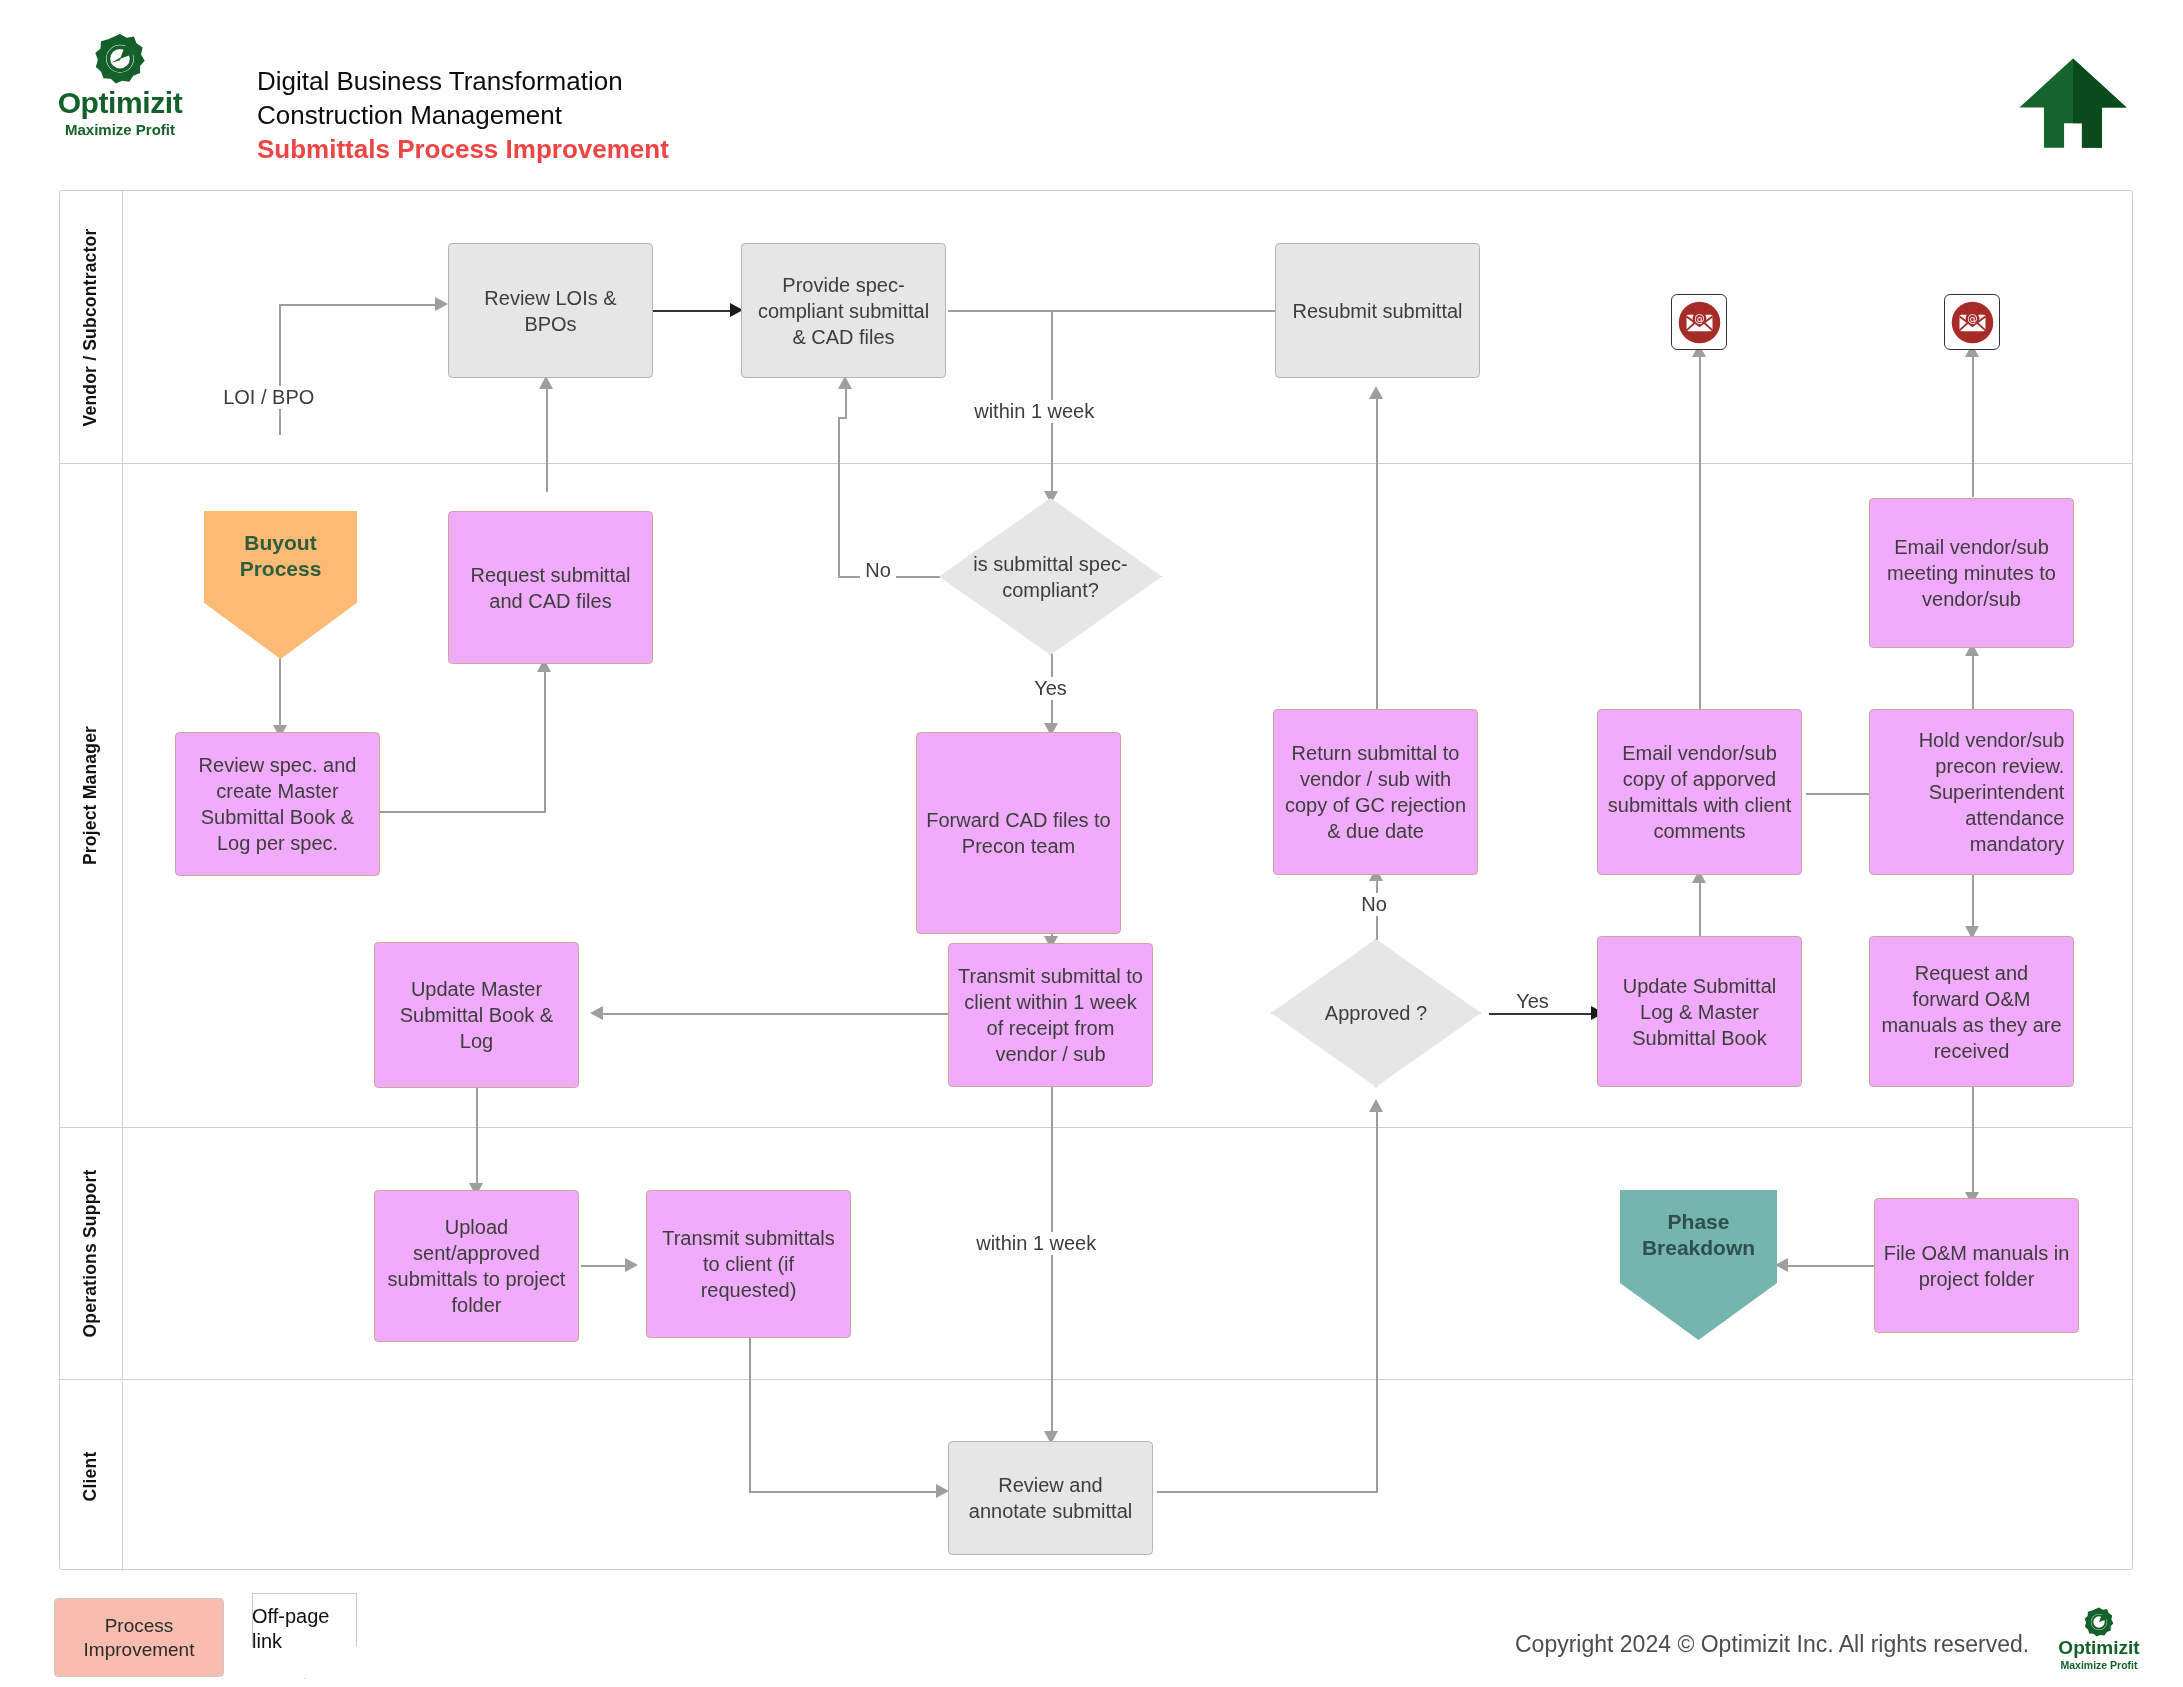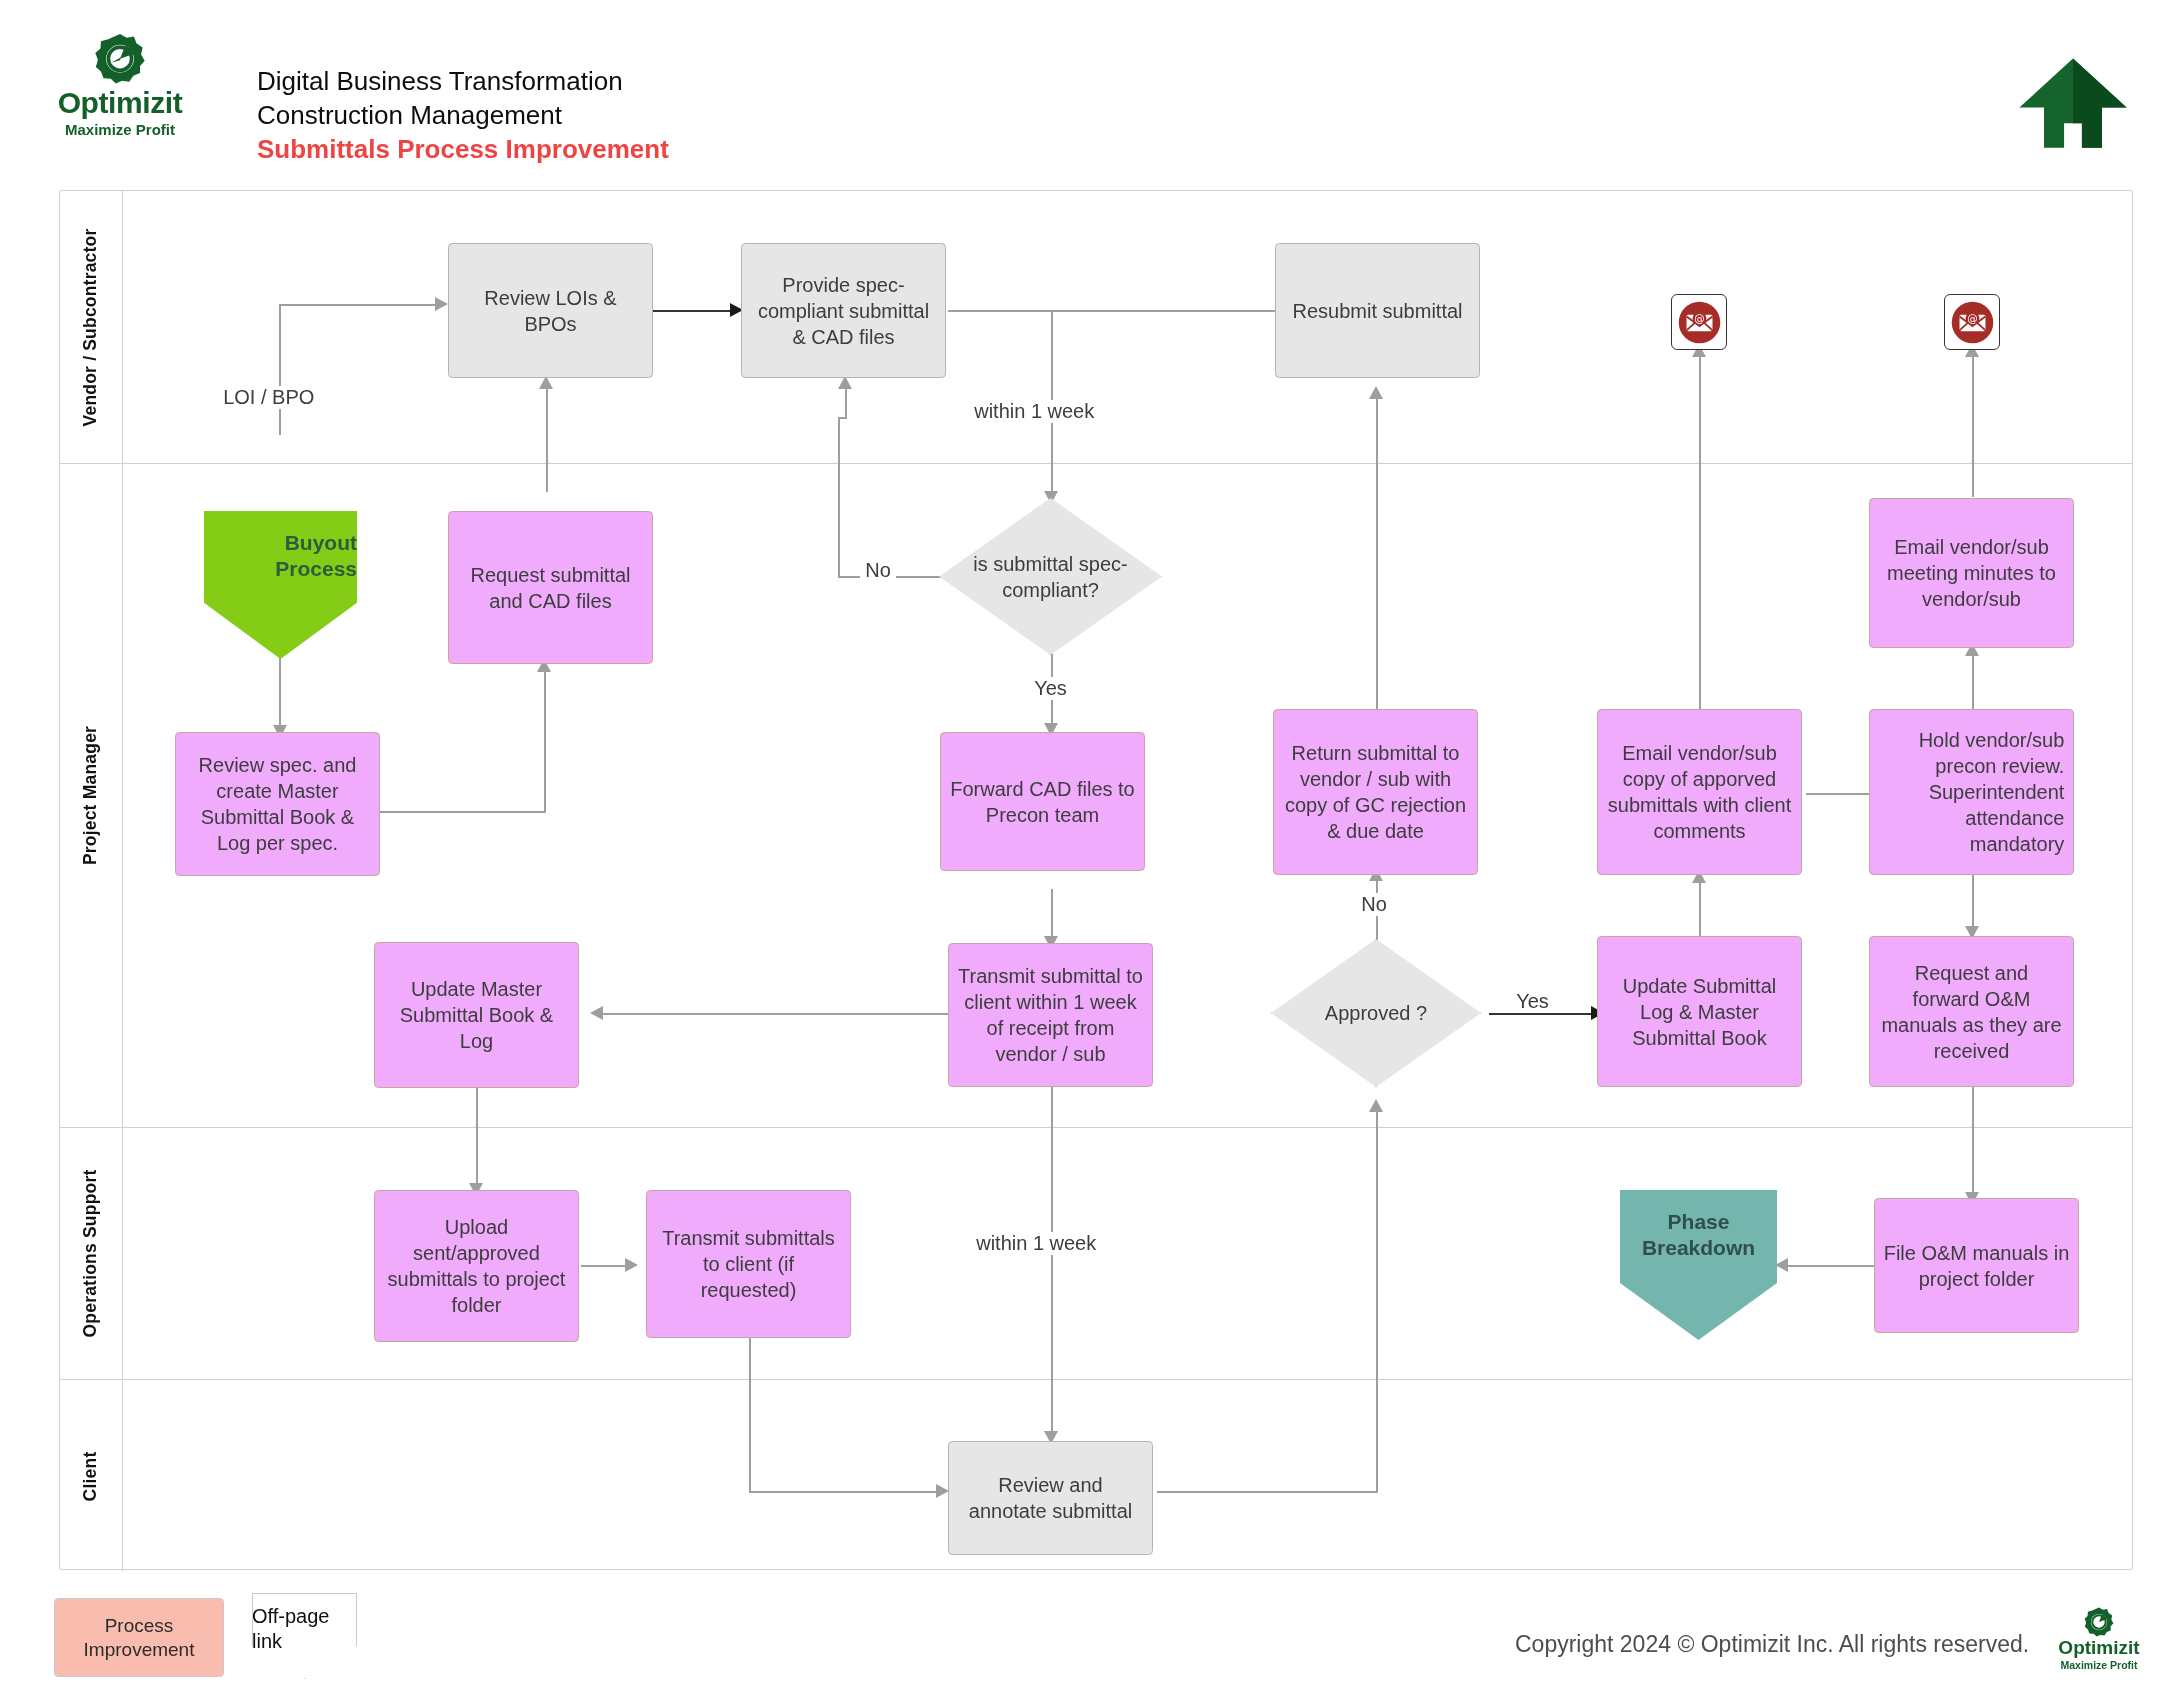--- a/index.html
+++ b/index.html
@@ -44,21 +44,21 @@
   .diamond { position: absolute; }
   .diamond .dshape { position: absolute; inset: 0; background: #e6e6e6;
         border: 0.9px solid #b3b3b3; clip-path: polygon(50% 0, 100% 50%, 50% 100%, 0 50%); }
   .diamond .dtext { position: absolute; inset: 0; display: flex; align-items: center;
         justify-content: center; text-align: center; font-size: 20px; line-height: 1.30; color: #3d3d3d; }
 
   
   .pent { position: absolute; display: flex; align-items: flex-start; justify-content: center;
           text-align: center; font-size: 21px; font-weight: bold; line-height: 1.25;
           clip-path: polygon(0 0, 100% 0, 100% 62%, 50% 100%, 0 62%); padding-top: 19px; }
-  .pent.green { background: #84cc16; color: #2d5d3d; text-align: right; }
+  .pent.green { background: #fdba74; color: #2d5d3d; }
   .pent.teal  { background: #74b5ae; color: #2e4f4c; }
 
   
   .mailnode { position: absolute; width: 56px; height: 56px; border: 1.7px solid #333;
               border-radius: 6.1px; background: #fff; display: flex; align-items: center; justify-content: center; }
 
   
   .conn { position: absolute; background: #9e9e9e; }
   .conn.h { height: 1.7px; }
   .conn.v { width: 1.7px; }
@@ -269,21 +269,21 @@
 
   <div class="node pink" style="left:448px; top:511px; width:205px; height:153px;">Request submittal and CAD files</div>
 
   <div class="node pink" style="left:175px; top:732px; width:205px; height:144px;">Review spec. and create Master Submittal Book &amp; Log per spec.</div>
 
   <div class="diamond" style="left:939px; top:498px; width:223px; height:157px;">
     <div class="dshape"></div>
     <div class="dtext">is submittal spec-compliant?</div>
   </div>
 
-  <div class="node pink" style="left:940px; top:732px; width:205px; height:139px;">Forward CAD files to Precon team</div>
+  <div class="node pink" style="left:916px; top:732px; width:205px; height:202px;">Forward CAD files to Precon team</div>
 
   <div class="node pink" style="left:948px; top:943px; width:205px; height:144px;">Transmit submittal to client within 1 week of receipt from vendor / sub</div>
 
   <div class="node pink" style="left:374px; top:942px; width:205px; height:146px;">Update Master Submittal Book &amp; Log</div>
 
   <div class="node pink" style="left:1273px; top:709px; width:205px; height:166px;">Return submittal to vendor / sub with copy of GC rejection &amp; due date</div>
 
   <div class="diamond" style="left:1271px; top:939px; width:210px; height:148px;">
     <div class="dshape"></div>
     <div class="dtext">Approved ?</div>

